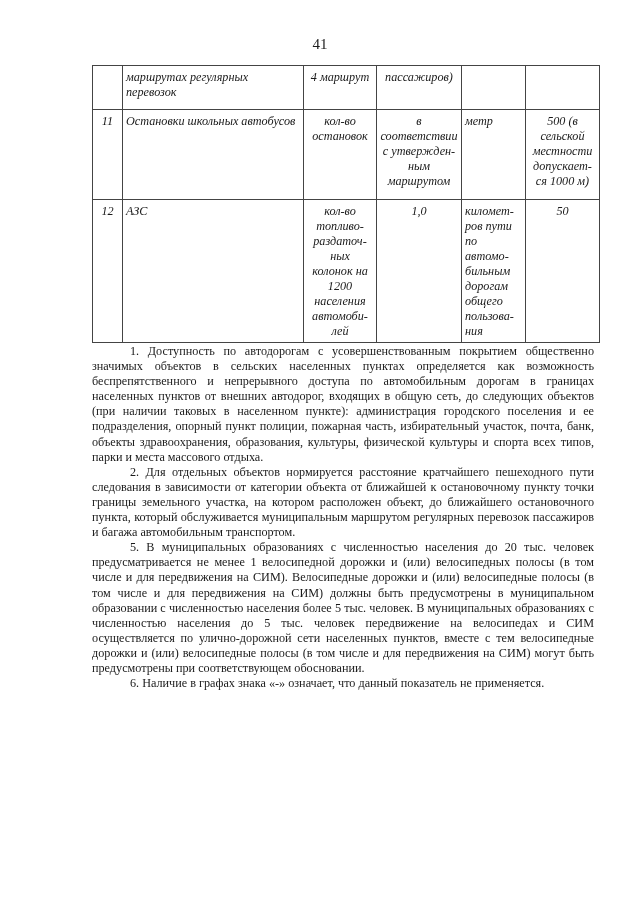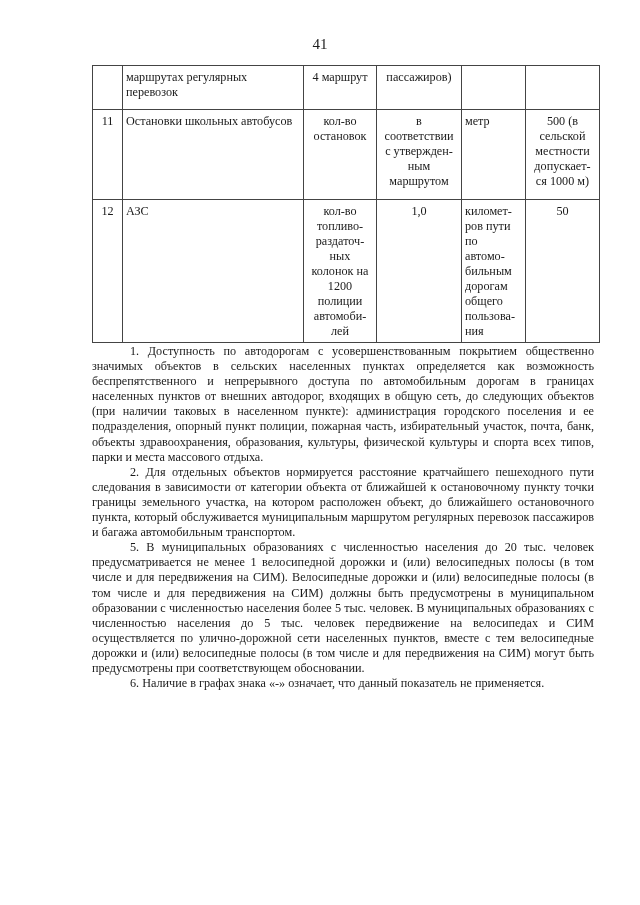--- a/index.html
+++ b/index.html
@@ -14,20 +14,21 @@
   }
   table.data-table {
     position: absolute; top: 65px; left: 92px;
     border-collapse: collapse; table-layout: fixed;
     font-size: 12.2px; line-height: 15px;
   }
   table.data-table td {
     border: 1.3px solid #444;
     vertical-align: top;
     padding: 4px 3px 3px 3px;
+    font-style: italic;
   }
   td.c-num { width: 23px; text-align: center; }
   td.c-name { width: 174px; text-align: left; padding-left: 4px; }
   td.c-unit { width: 66px; text-align: center; }
   td.c-val { width: 78px; text-align: center; }
   td.c-munit { width: 57px; text-align: left; }
   td.c-dist { width: 67px; text-align: center; }
   tr.r0 td { height: 36px; }
   tr.r1 td { height: 82px; margin-left: 12px; }
   tr.r2 td { height: 134px; }
@@ -87,21 +88,21 @@
       <tr class="r2">
         <td class="c-num">12</td>
         <td class="c-name">АЗС</td>
         <td class="c-unit">
           <span class="line">кол-во</span>
           <span class="line">топливо-</span>
           <span class="line">раздаточ-</span>
           <span class="line">ных</span>
           <span class="line">колонок на</span>
           <span class="line">1200</span>
-          <span class="line">полиции</span>
+          <span class="line">населения</span>
           <span class="line">автомоби-</span>
           <span class="line">лей</span>
         </td>
         <td class="c-val">
           <span class="line">1,0</span>
         </td>
         <td class="c-munit">
           <span class="line">километ-</span>
           <span class="line">ров пути</span>
           <span class="line">по</span>

